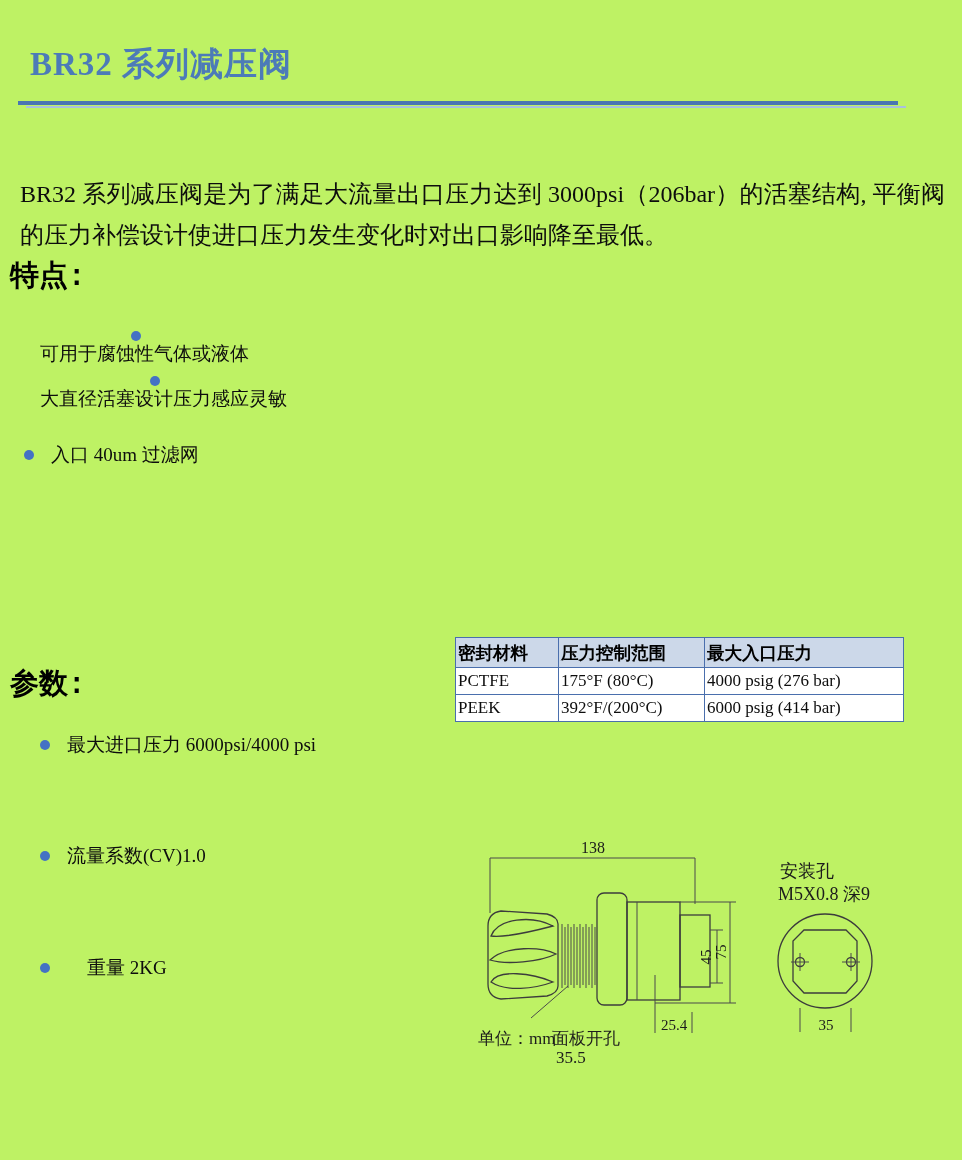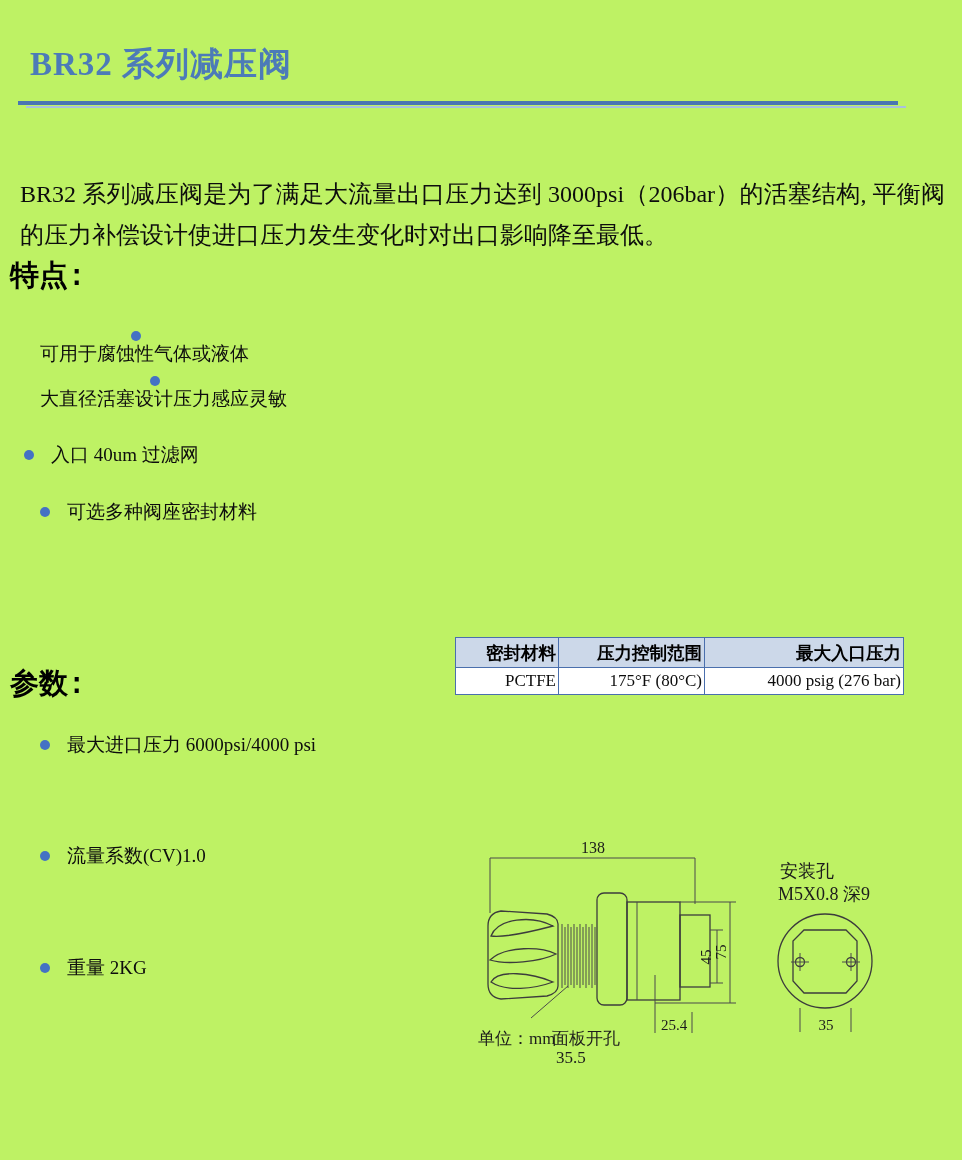--- a/index.html
+++ b/index.html
@@ -33,25 +33,25 @@
     width:10px; height:10px; border-radius:50%; background:#4472C4;
     display:inline-block; margin-right:17px; flex:0 0 auto;
   }
   .bullet-text { font-size:19px; color:#0d0d0d; }
 
   .f-0 { left:40px; top:331px;flex-direction:column; } .f-1 { left:40px; top:376px;flex-direction:column; }
   .f-2 { left:24px; top:443px; } .f-3 { left:40px; top:500px; }
 
   .p-0 { left:40px; top:733px; } .p-1 { left:40px; top:789px; }
   .p-2 { left:40px; top:844px; } .p-3 { left:40px; top:900px; }
-  .p-4 { left:40px; top:956px; }
+  .p-4 { left:40px; top:956px;gap:20px; }
 
   table.spec { left:455px; top:637px; border-collapse:collapse; table-layout:fixed; }
   table.spec th, table.spec td {
-    border:1px solid #4A6FAD; text-align:right; vertical-align:middle;
+    border:1px solid #4A6FAD; text-align:left; vertical-align:middle;
     padding:0 2px; white-space:nowrap; overflow:hidden;
   }
   table.spec th { background:#CCD8E9; font-size:17.5px; font-weight:bold; height:29px; color:#000; }
   table.spec td { background:#ffffff; font-size:17px; height:26px; color:#0d0d0d; }
 
   svg.drawing { left:460px; top:840px; }
   .dwg-line   { stroke:#3c3c3c; stroke-width:1.3; fill:none; }
   .dwg-thin   { stroke:#4a4a4a; stroke-width:1;   fill:none; }
   .dwg-label  { font-family:"Liberation Serif","DejaVu Serif",serif; fill:#1c1c1c; }
 </style>
@@ -73,43 +73,44 @@
     <span class="bullet-text">可用于腐蚀性气体或液体</span>
   </div>
   <div class="abs bullet-item f-1">
     <span class="bullet-dot"></span>
     <span class="bullet-text">大直径活塞设计压力感应灵敏</span>
   </div>
   <div class="abs bullet-item f-2">
     <span class="bullet-dot"></span>
     <span class="bullet-text">入口 40um 过滤网</span>
   </div>
-  <div class="abs bullet-item f-3">
-    <span class="bullet-dot"></span>
-    <span class="bullet-text">可选多种阀座密封材料</span>
-  </div>
 
   <table class="abs spec">
     <colgroup>
         <col style="width:103px">
         <col style="width:146px">
         <col style="width:199px">
       </colgroup>
     <thead>
       <tr>
         <th>密封材料</th>
         <th>压力控制范围</th>
         <th>最大入口压力</th>
       </tr>
     </thead>
     <tbody>
       <tr>
         <td>PCTFE</td>
         <td>175°F (80°C)</td>
         <td>4000 psig (276 bar)</td>
+      </tr>
+      <tr>
+        <td>PEEK</td>
+        <td>392°F/(200°C)</td>
+        <td>6000 psig (414 bar)</td>
       </tr>
     </tbody>
   </table>
 
   <div class="abs section-heading parameters-heading">参数:</div>
 
   <div class="abs bullet-item p-0">
     <span class="bullet-dot"></span>
     <span class="bullet-text">最大进口压力 6000psi/4000 psi</span>
   </div>

